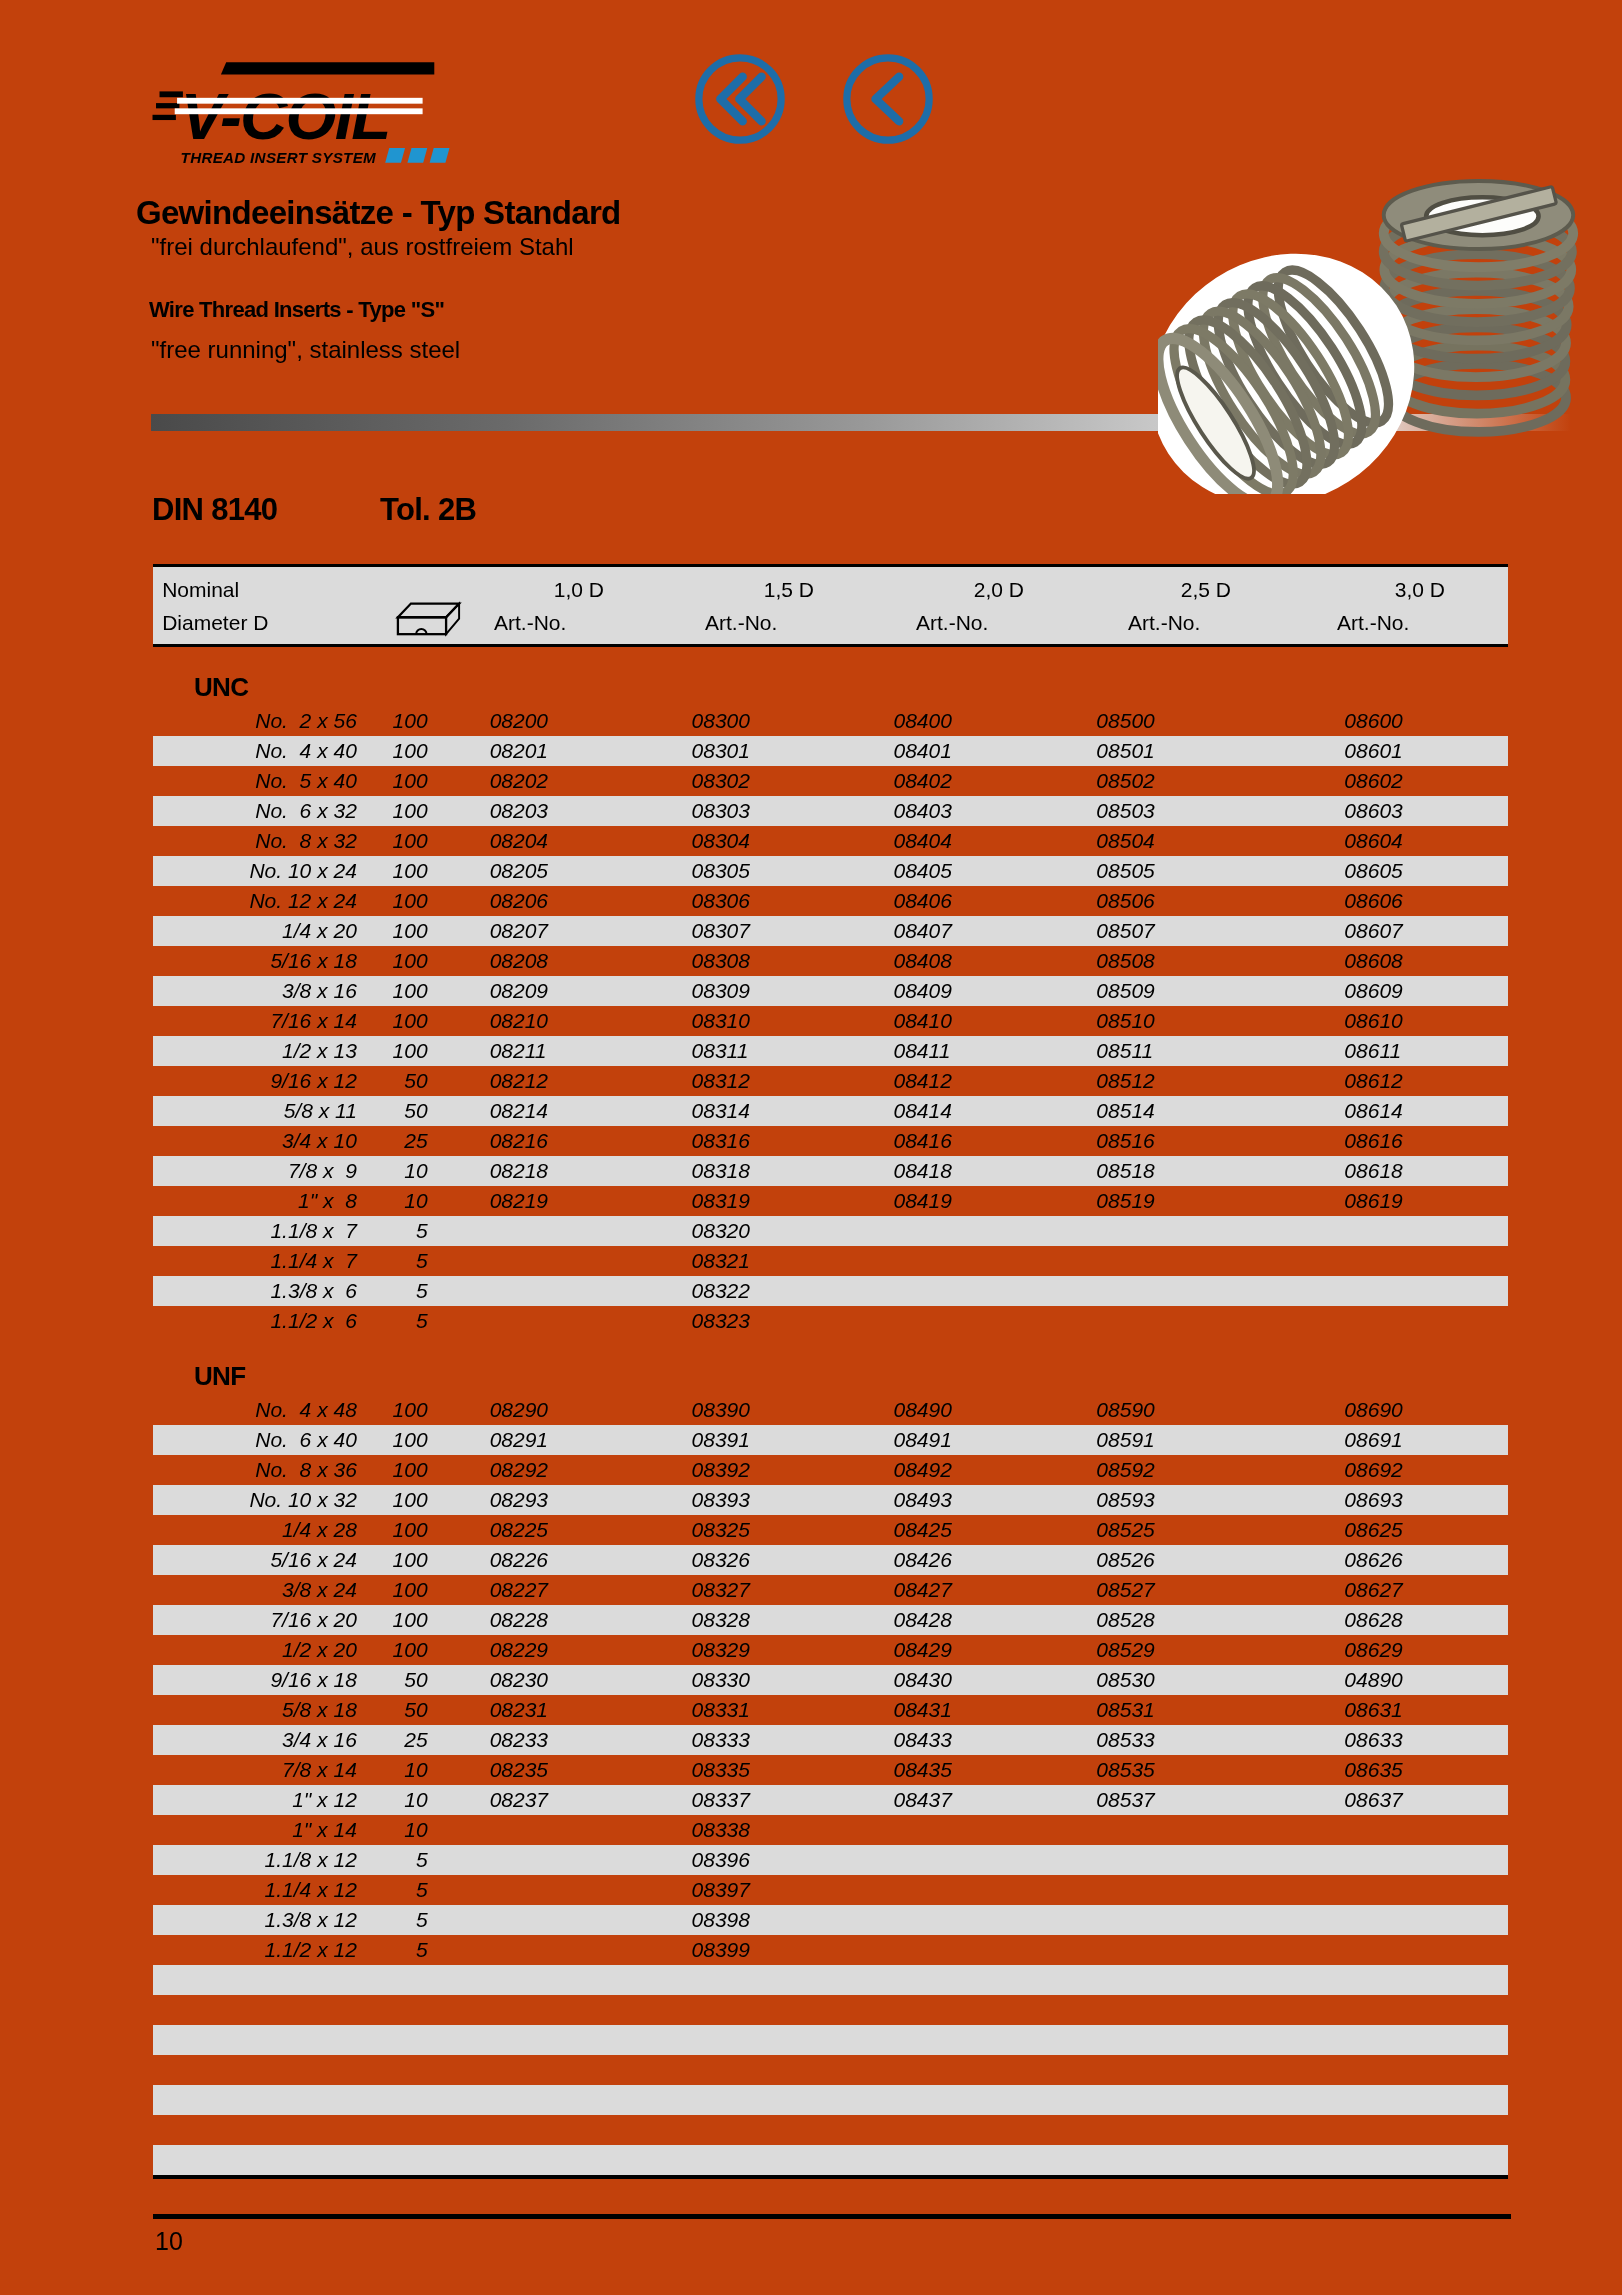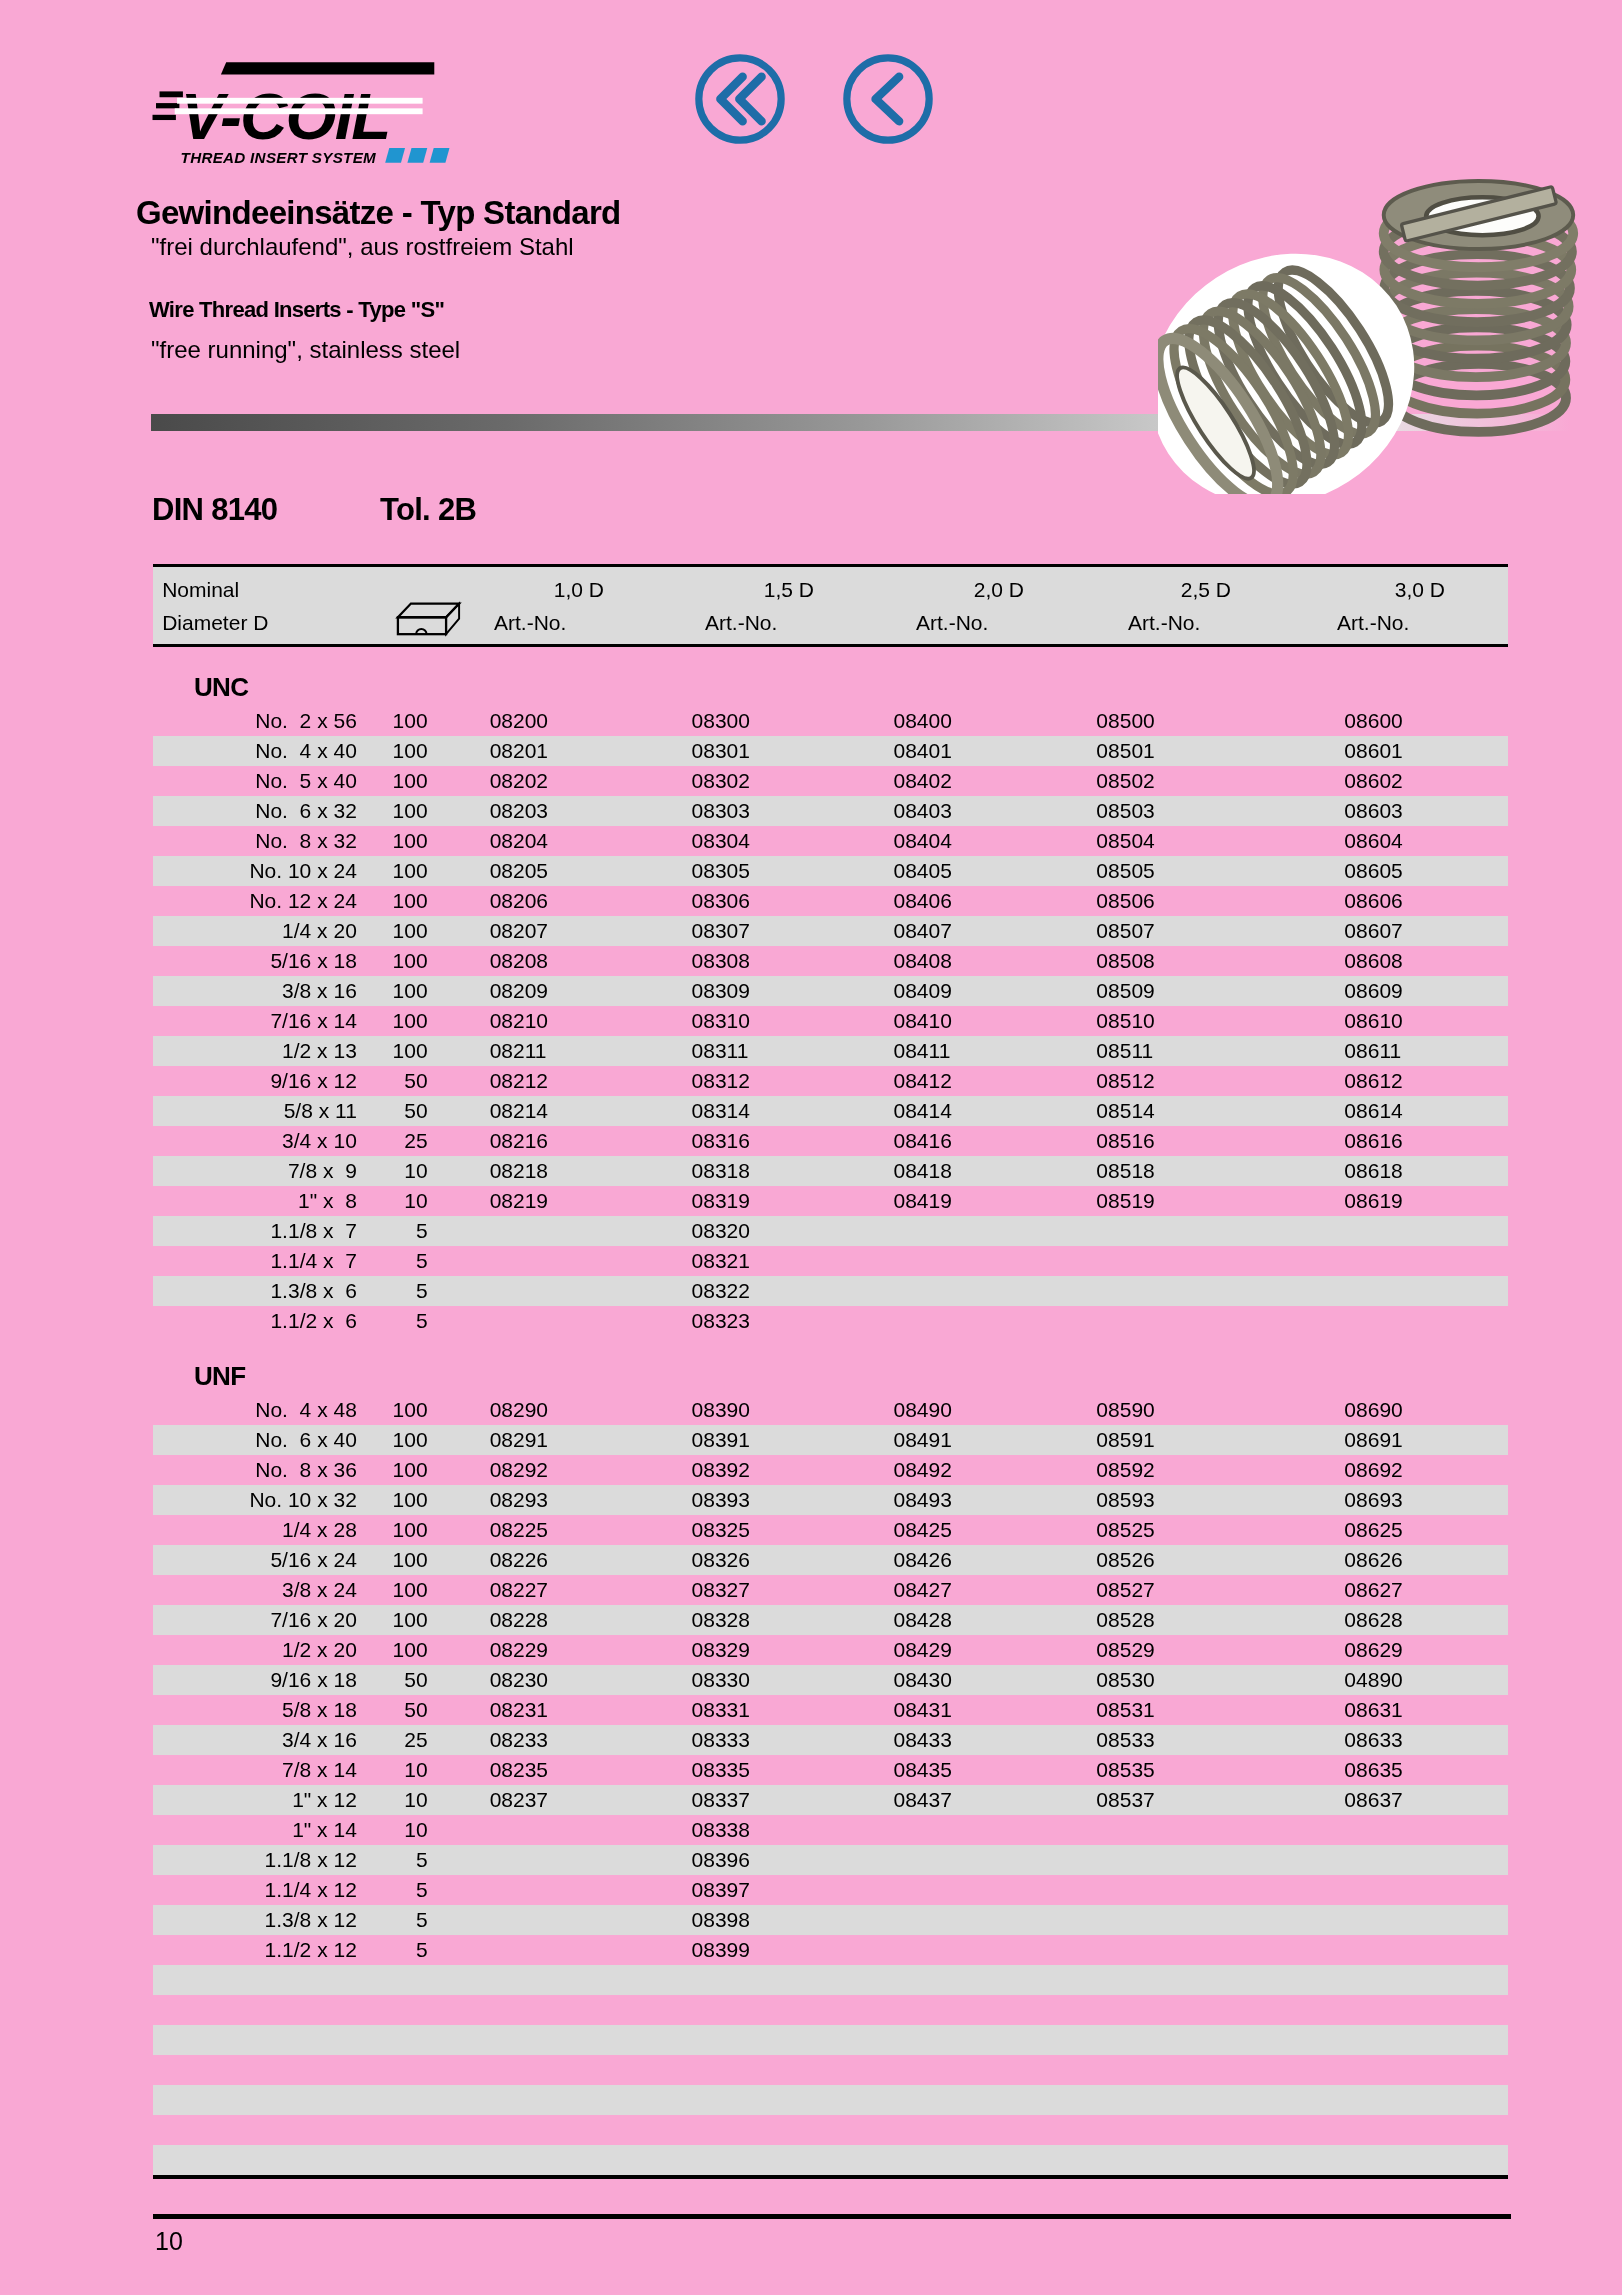--- a/index.html
+++ b/index.html
@@ -1,17 +1,17 @@
 <!DOCTYPE html>
 <html style="font-size:10.5px"><head>
 <meta charset="utf-8">
 <style>
   html,body{margin:0;padding:0;background:#fff;}
   body{width:1623px;height:2295px;font-family:"Liberation Sans",sans-serif;color:#000;}
-  #page{position:relative;width:1623px;height:2295px;background:#f9a8d4;overflow:hidden;}
+  #page{position:relative;width:1623px;height:2295px;background:#c2410c;overflow:hidden;}
   .abs{position:absolute;}
 
   
   #logo{left:149px;top:54px;width:304px;height:128px;}
   
   .navbtn{width:98px;height:98px;top:50px;cursor:pointer;background:none;border:none;padding:0;}
   #btn-first{left:691px;}
   #btn-prev{left:839px;}
 
   
@@ -37,21 +37,21 @@
   #thead .h{position:absolute;white-space:nowrap;}
   .size-h{width:105px;text-align:right;top:10.5px;}
   .artno-h{top:44px;}
   #nominal-h{left:9.2px;top:10.5px;}
   #diameter-h{left:9.2px;top:44px;}
   #pkg-icon{left:241px;top:33px;width:69px;height:41px;}
 
   #tbody{left:153px;top:647px;width:1355px;border-bottom:4.6px solid #000;}
   .section-header{position:relative;height:59px;}
   .section-title{position:absolute;left:41px;bottom:2.6px;font-size:26px;font-weight:bold;letter-spacing:-0.7px;}
-  .trow{display:flex;height:30px;line-height:30px;font-size:21px;}
+  .trow{display:flex;height:30px;line-height:30px;font-size:21px;font-style:italic;}
   .trow.shade{background:#dbdbdb;}
   .cell{box-sizing:border-box;white-space:pre;overflow:visible;}
   .c-nom{width:213px;text-align:right;}
   .c-qty{width:74px;text-align:right;}
   .c-a1{width:273px;padding-left:62px;}
   .c-a2{width:211px;}
   .c-a3{width:212px;}
   .c-a4{width:209px;}
   .c-a5{width:171px;margin-left:48px;}
 

